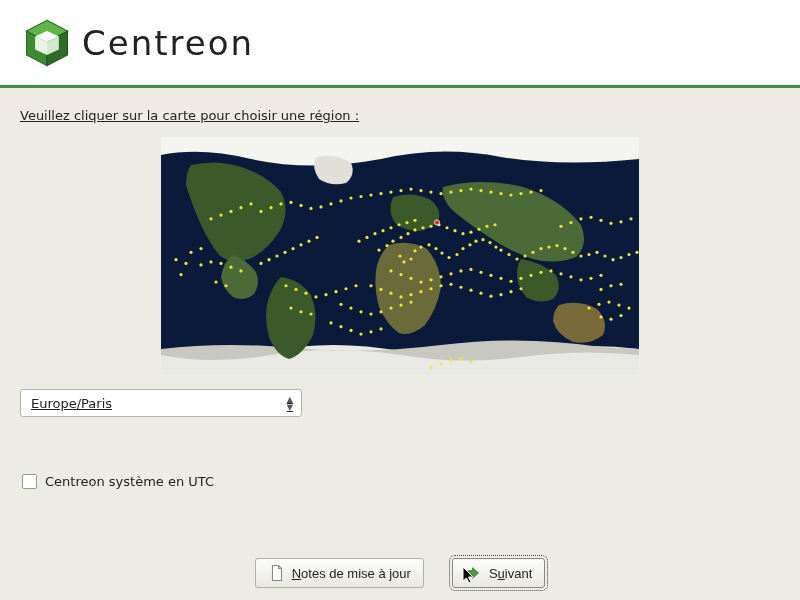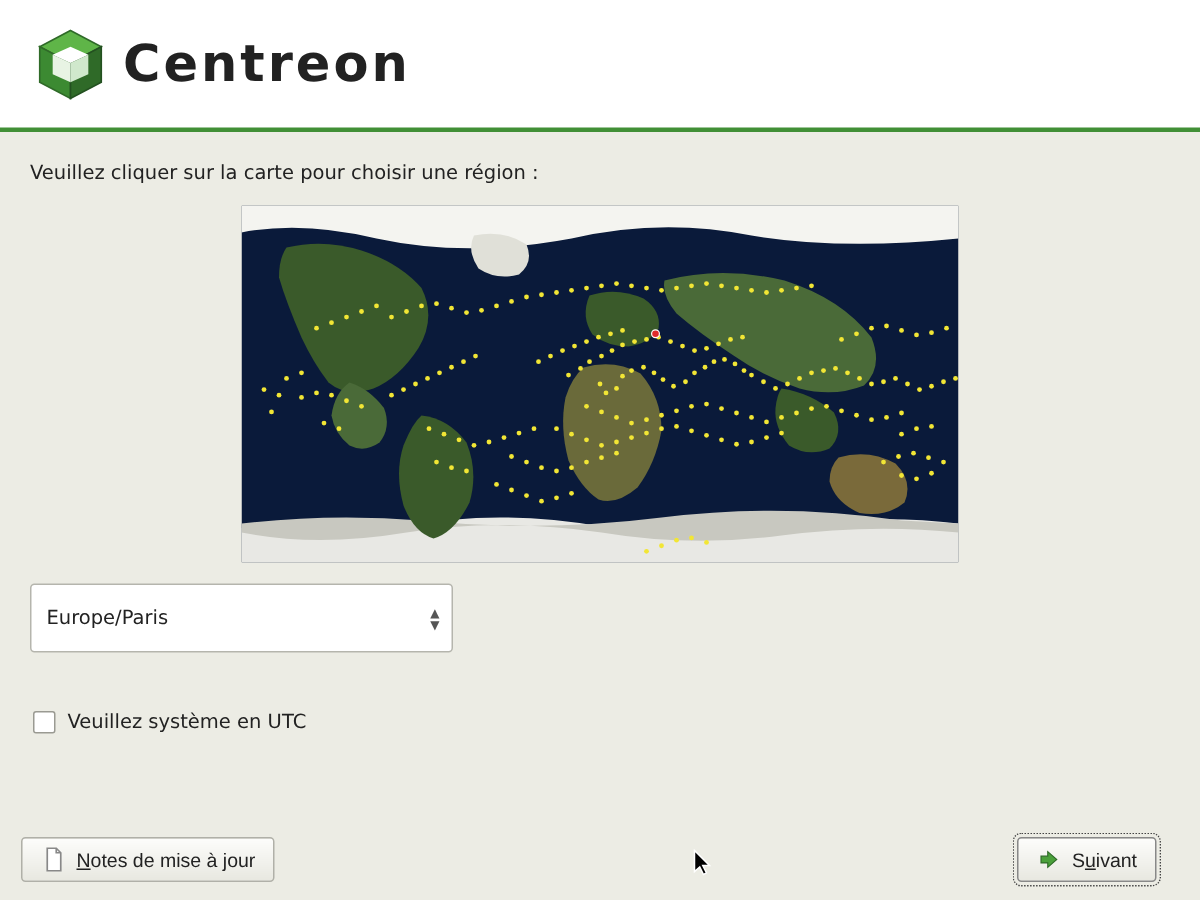--- a/index.html
+++ b/index.html
@@ -20,44 +20,45 @@
     align-items: center;
     padding-left: 20px;
   }
   .logo-cube {
     width: 54px; height: 54px;
     position: relative;
     flex-shrink: 0;
   }
   .brand {
     font-size: 34px;
-    font-weight: 700;
+    font-weight: 400;
     letter-spacing: 2px;
     margin-left: 8px;
     color: #222;
   }
   .content {
     padding: 20px;
     position: relative;
     height: 512px;
+    text-decoration: underline;
   }
   .instruction {
     font-size: 13px;
     margin-bottom: 14px;
   }
   .map-wrap {
     width: 478px; height: 238px;
     margin: 0 auto;
     position: relative;
     cursor: crosshair;
   }
   .map-svg { width: 100%; height: 100%; display: block; }
   .tzselect {
     margin-top: 14px;
-    width: 282px; height: 46px;
+    width: 282px; height: 28px;
     background: #fff;
     border: 1px solid #b5b5ad;
     border-radius: 3px;
     display: flex;
     align-items: center;
     padding: 0 8px 0 10px;
     justify-content: space-between;
   }
   .spinner {
     display: flex; flex-direction: column; gap: 1px;
@@ -69,24 +70,24 @@
     display: flex; align-items: center; gap: 8px;
   }
   .checkbox {
     width: 15px; height: 15px;
     border: 1px solid #9a9a92;
     border-radius: 2px;
     background: #fff;
   }
   .footer {
     position: absolute;
-    left: 0; right: 15px; bottom: 12px;
+    left: 0; right: 0; bottom: 12px;
     padding: 0 14px;
     display: flex;
-    justify-content: space-between;
+    justify-content: center;
     align-items: center;
   }
   .btn {
     display: inline-flex;
     align-items: center;
     gap: 6px;
     height: 30px;
     padding: 0 12px;
     background: linear-gradient(#fdfdfb,#e8e8e0);
     border: 1px solid #b0b0a8;
@@ -363,21 +364,21 @@
     <span>Europe/Paris</span>
     <div class="spinner">
       <span>▲</span>
         <span>▼</span>
     </div>
   </div>
 
   <div class="utc-row">
     <div class="checkbox"></div>
     <label>
-      <span>Veuillez système en UTC</span>
+      <span>Centreon système en UTC</span>
     </label>
   </div>
 
   <div class="footer">
     <div>
       <button class="btn">
         <svg class="icon-svg" viewBox="0 0 24 24">
           <path d="M6 2h8l4 4v16H6z" fill="#fff" stroke="#888" stroke-width="1.5"></path>
           <path d="M14 2v4h4" fill="none" stroke="#888" stroke-width="1.5"></path>
         </svg>

